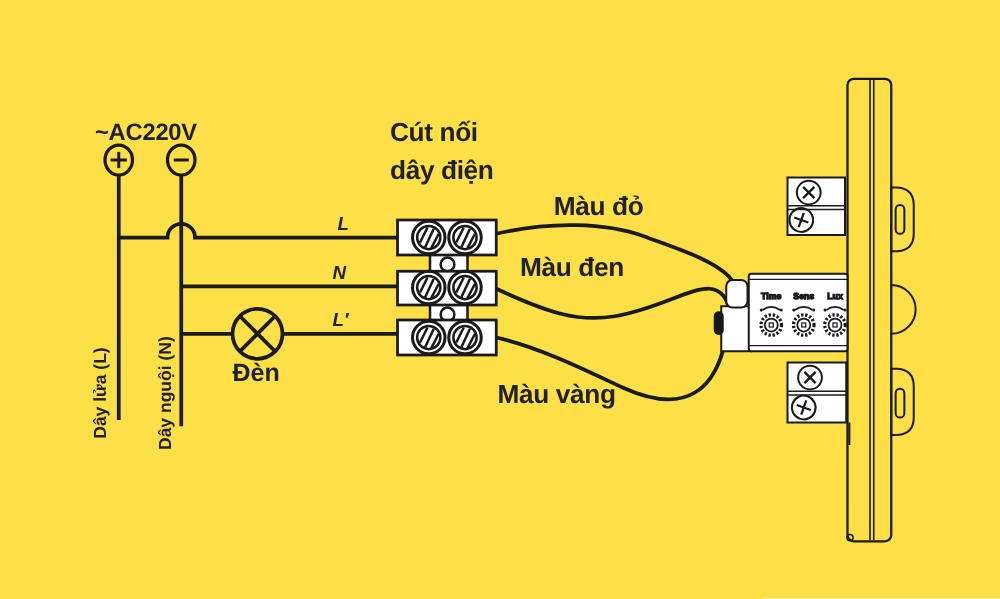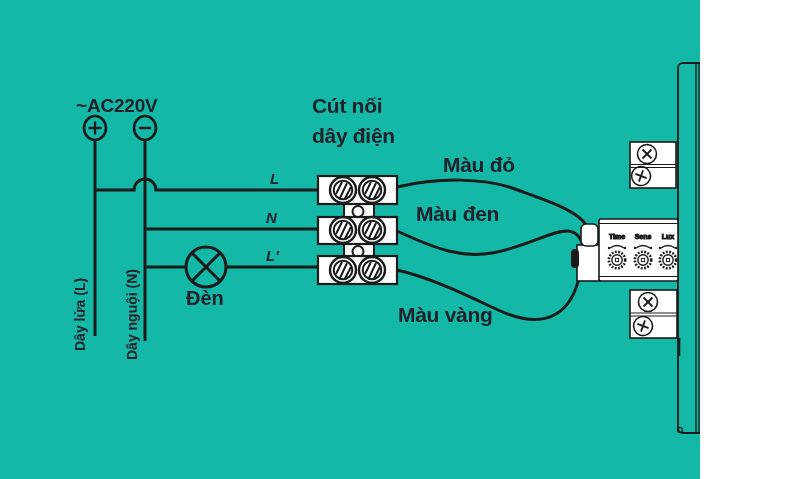--- a/index.html
+++ b/index.html
@@ -1,17 +1,17 @@
 <!DOCTYPE html>
 <html><head>
 <meta charset="utf-8">
 <style>
   html,body{margin:0;padding:0;background:#ffffff;}
   #stage{
-    position:relative;width:700px;height:479px;background:#14b8a6;overflow:hidden;
+    position:relative;width:800px;height:479px;background:#fde047;overflow:hidden;
     font-family:"Liberation Sans", sans-serif;
   }
   svg text{fill:#21212b;font-family:"Liberation Sans", sans-serif;}
   .lbl-big{font-size:21px;font-weight:700;letter-spacing:-0.3px;}
   .lbl-med{font-size:19px;font-weight:700;letter-spacing:-0.2px;}
   .lbl-den{font-size:20px;font-weight:700;}
   .lbl-wire{font-size:15px;font-weight:700;font-style:italic;}
   .lbl-vert{font-size:14px;font-weight:700;}
   .lbl-knob{font-size:7px;font-weight:700;}
   .stroke{stroke:#1a1a1a;fill:none;}

